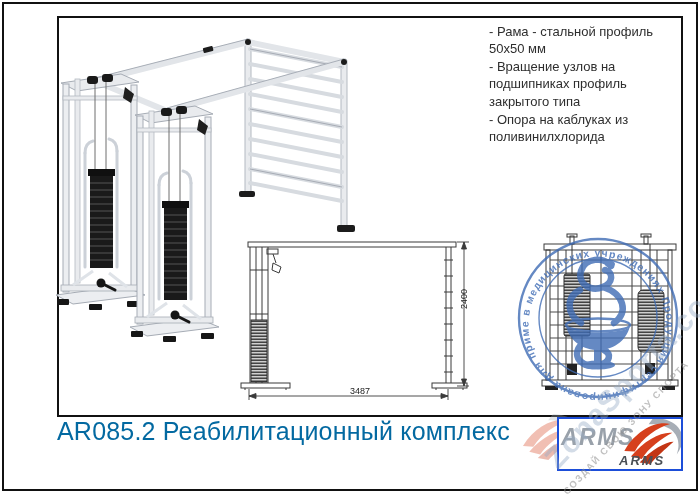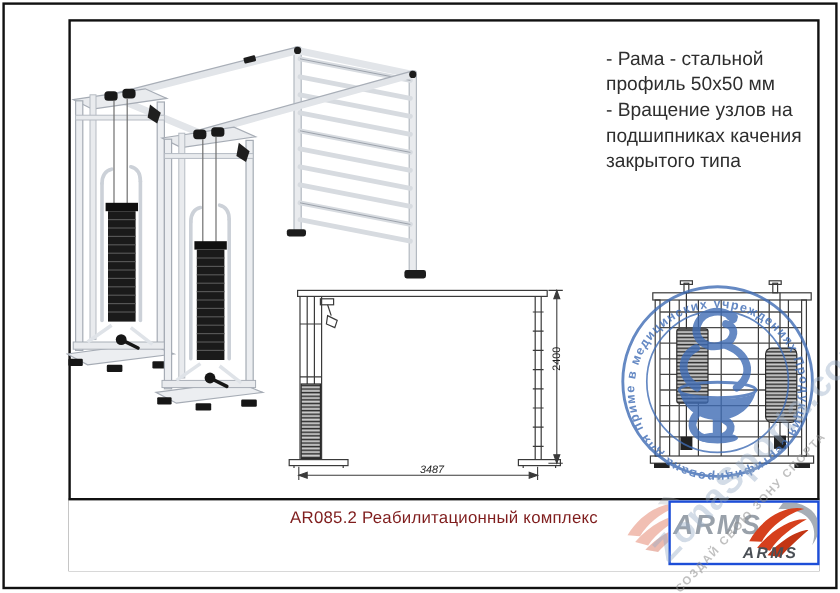--- a/index.html
+++ b/index.html
@@ -2,32 +2,32 @@
 <html><head>
 <meta charset="utf-8">
 <style>
   html,body{margin:0;padding:0;background:#fff;}
   body{width:700px;height:494px;position:relative;overflow:hidden;
        font-family:"Liberation Sans",sans-serif;color:#2f2f2f;}
   .abs{position:absolute;}
   #outer-border{left:2px;top:2px;width:692px;height:485px;border:2px solid #111;}
   #main-frame{left:57px;top:16px;width:626px;height:460px;border:2px solid #111;box-sizing:border-box;background:#fff;}
   
-  #spec-list{left:489px;top:23px;width:192px;font-size:16px;line-height:1.32;
-             color:#2e2e2e;list-style:none;margin:16px;padding:0;font-weight:400;}
+  #spec-list{left:489px;top:23px;width:192px;font-size:13px;line-height:1.32;
+             color:#2e2e2e;list-style:none;margin:0;padding:0;font-weight:400;}
   #spec-list li{margin:0 0 1px 0;}
   
   #footer-strip{left:57px;top:415px;width:626px;height:61px;border-top:2px solid #111;box-sizing:border-box;background:#fff;}
-  #title-block{left:57px;top:419px;width:626px;text-align:center;font-size:14px;
-               line-height:24px;color:#7f1d1d;letter-spacing:.2px;}
+  #title-block{left:57px;top:419px;width:626px;text-align:left;font-size:25px;
+               line-height:24px;color:#0369a1;letter-spacing:.2px;}
   #arms-box{left:557px;top:417px;width:126px;height:54px;border:2px solid #1d4ed8;
             box-sizing:border-box;background:#fff;}
   .dim-label{font-size:9px;color:#222;text-align:center;}
   #dim-2400{left:446px;top:294px;width:36px;transform:rotate(-90deg);}
-  #dim-3487{left:320px;top:386px;width:80px;font-style:italic;}
+  #dim-3487{left:320px;top:386px;width:80px;}
   
   .wm{pointer-events:none;}
   #wm-site{left:538px;top:452px;transform:rotate(-47deg);transform-origin:0 0;
            font-size:30px;font-weight:600;letter-spacing:1px;color:rgba(150,172,198,.42);white-space:nowrap;}
   #wm-slogan{left:561px;top:489px;transform:rotate(-47deg);transform-origin:0 0;
              font-size:9.5px;font-weight:600;letter-spacing:1.5px;color:rgba(140,140,140,.55);white-space:nowrap;}
   #arms-ghost{opacity:.33;}
   #stamp-layer{opacity:.8;}
   svg{display:block;}
 </style>
@@ -145,21 +145,22 @@
       <rect x="66" y="230" width="13" height="6" fill="#161616" rx="1"></rect>
       <rect x="28" y="233" width="13" height="6" fill="#161616" rx="1"></rect>
     </g>
   </defs>
   <use href="#tower" transform="translate(6,56)"></use>
   <use href="#tower" transform="translate(80,88)"></use>
 </svg>
 
 <ul class="abs" id="spec-list">
   <li>- Рама - стальной профиль 50х50 мм</li>
-  <li>- Вращение узлов на подшипниках качения закрытого типа</li>
+  <li>- Вращение узлов на подшипниках профиль закрытого типа</li>
+  <li>- Опора на каблуках из поливинилхлорида</li>
 </ul>
 
 <svg class="abs" style="left:236px;top:230px" width="250" height="180" viewBox="0 0 250 180">
   <g stroke="#3a3a3a" stroke-width="1" fill="none">
     <rect x="12" y="12" width="208" height="5"></rect>
 
     <line x1="14" y1="17" x2="14" y2="153"></line>
       <line x1="20" y1="17" x2="20" y2="153"></line>
     <line x1="26" y1="17" x2="26" y2="153"></line>
       <line x1="32" y1="17" x2="32" y2="153"></line>

